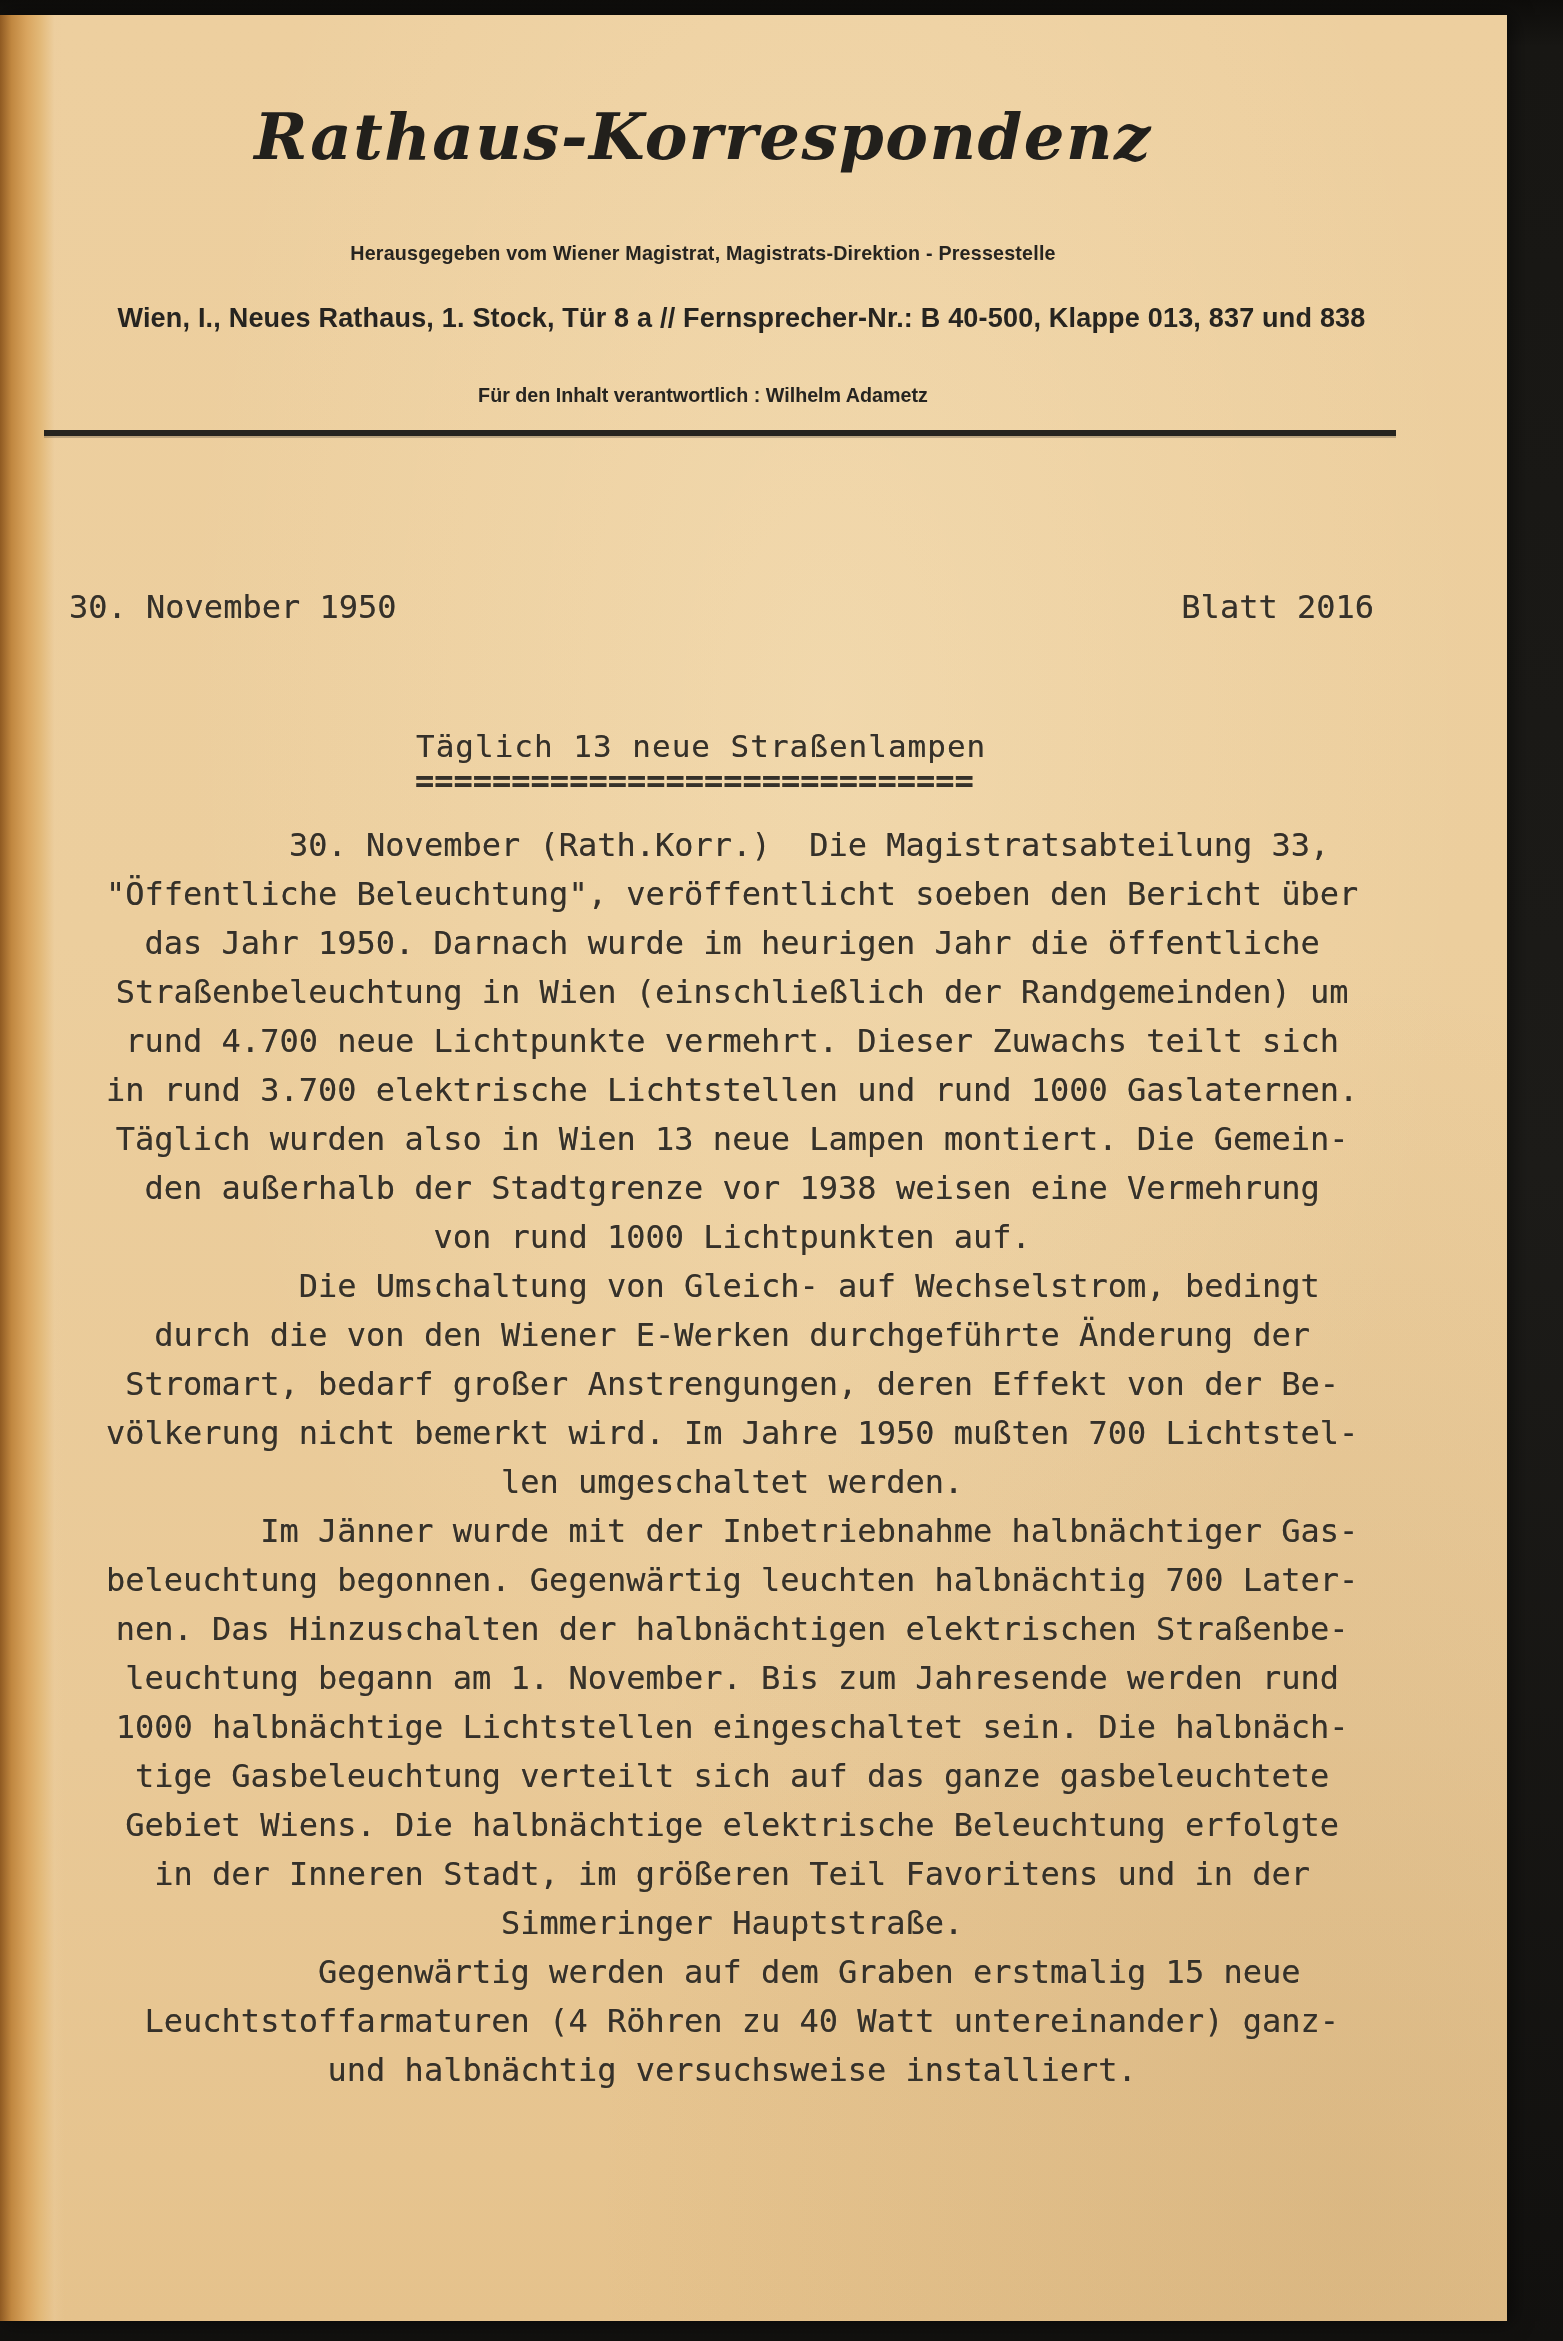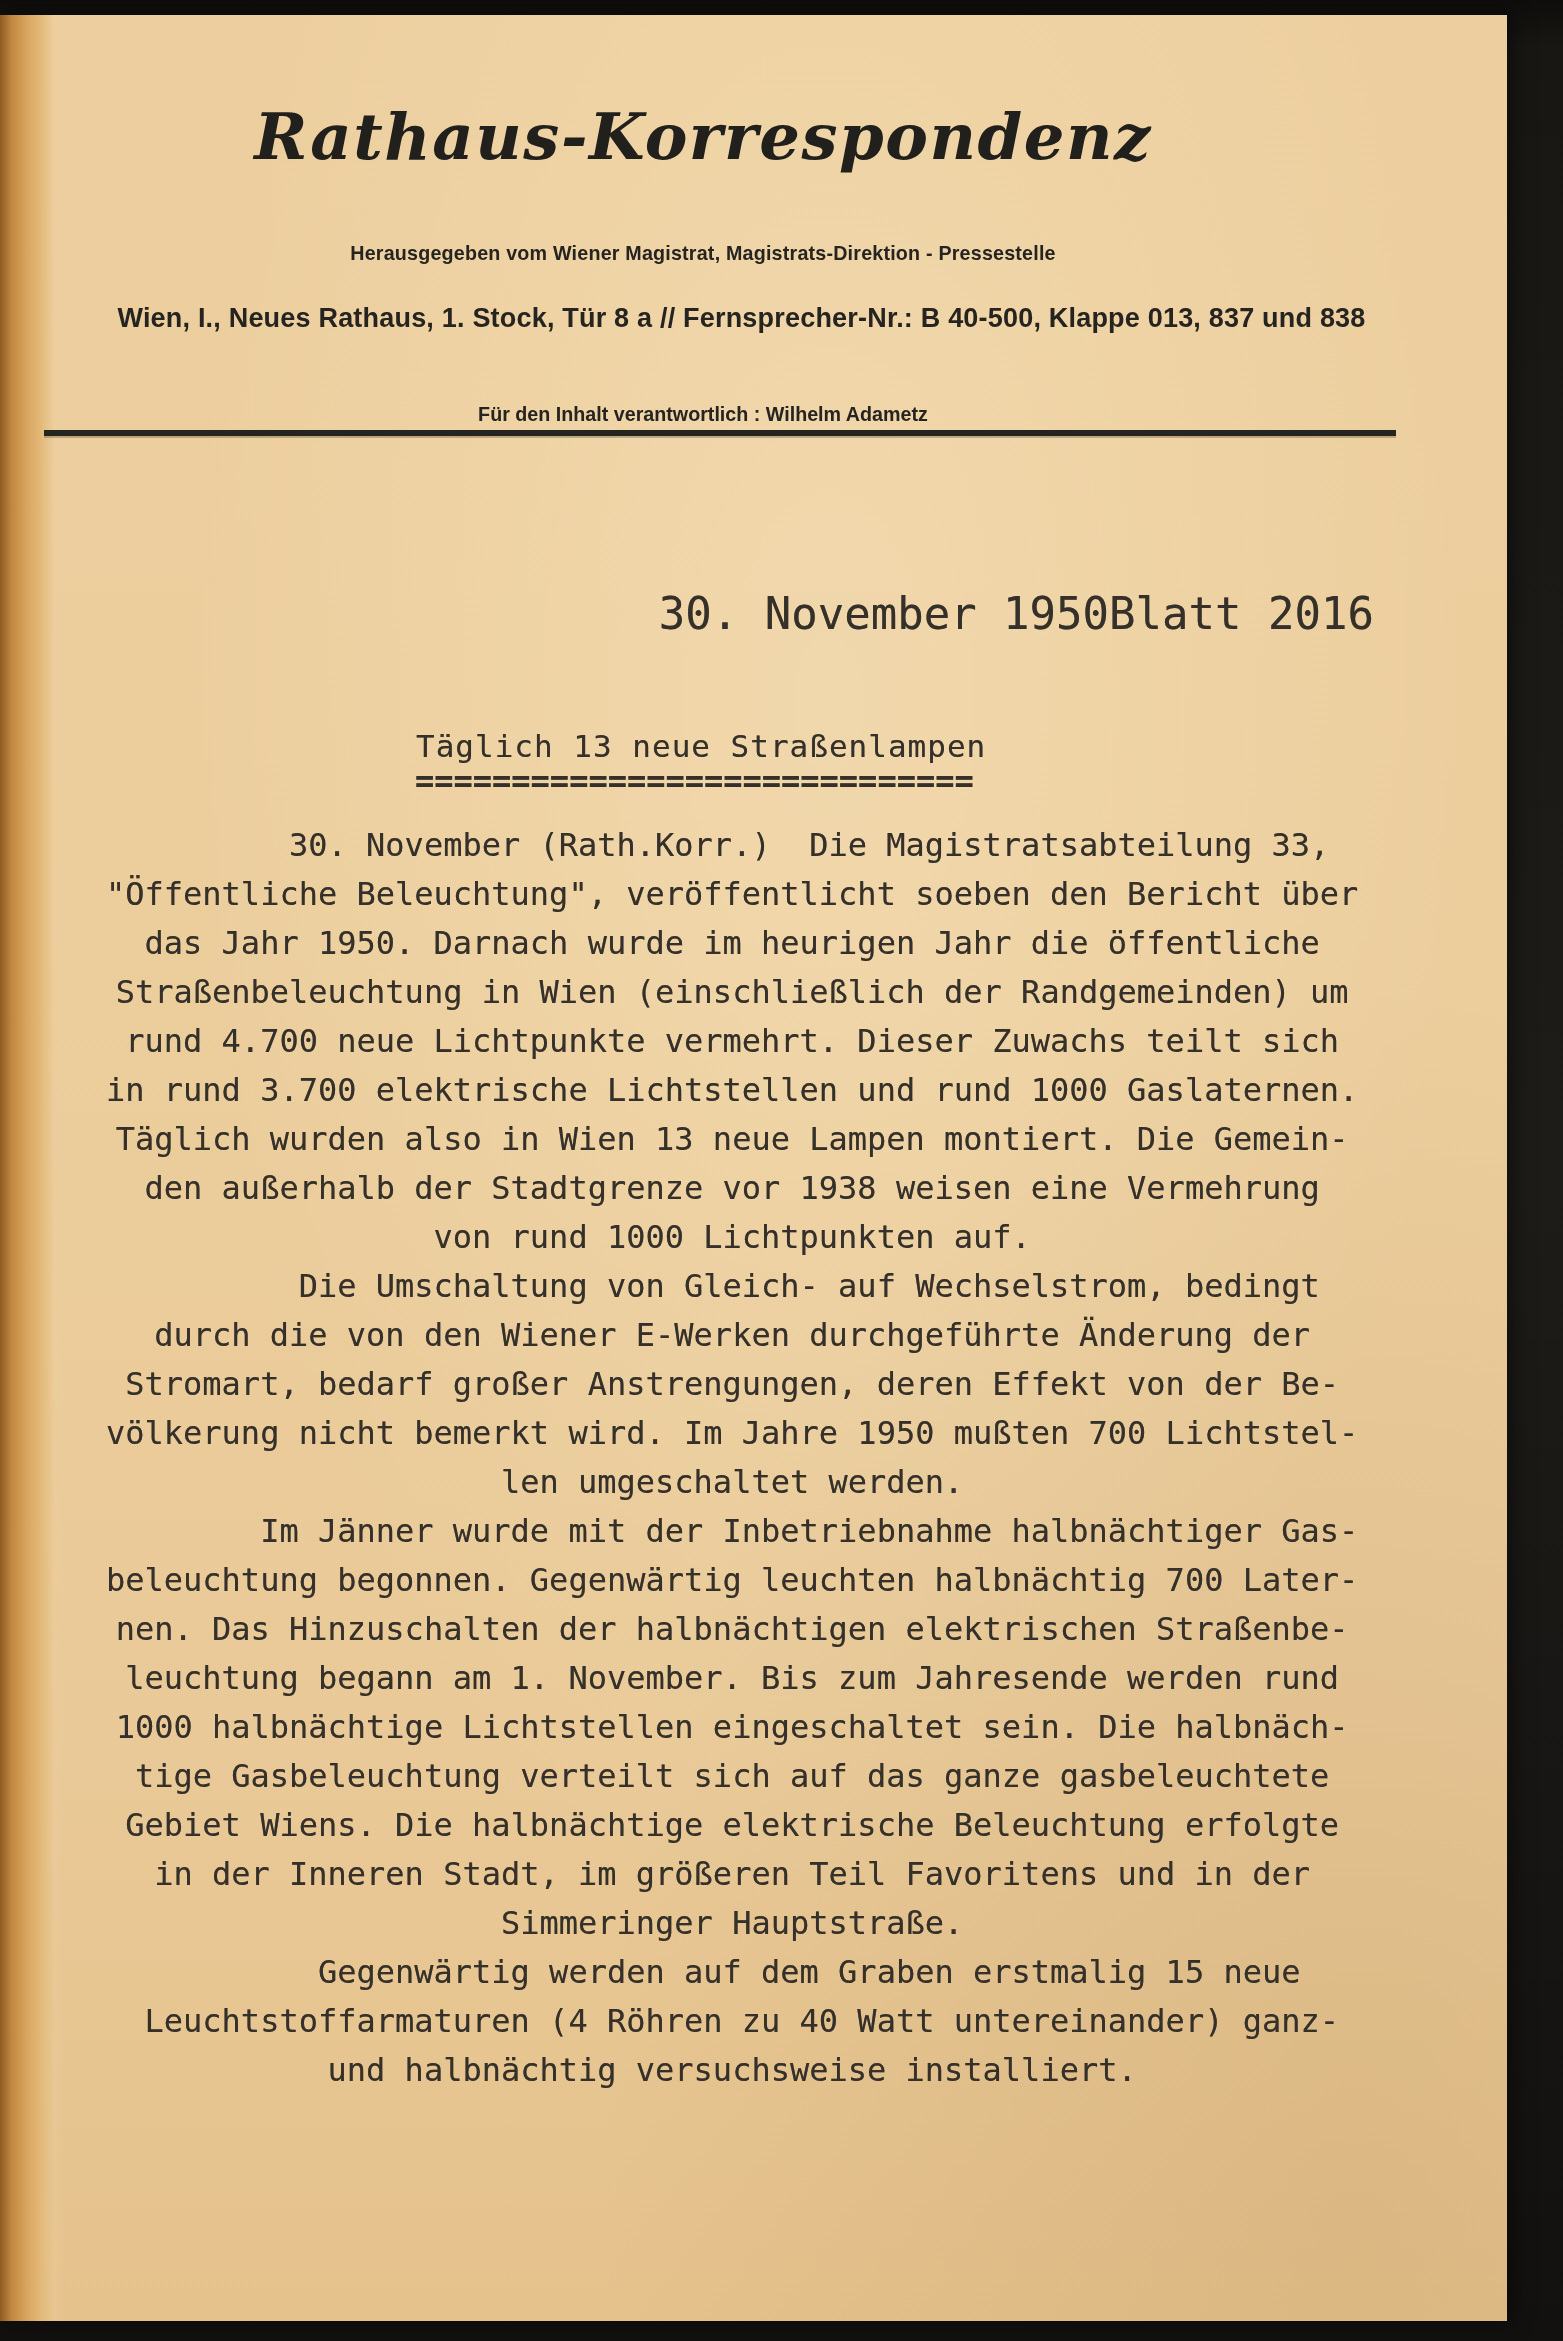--- a/index.html
+++ b/index.html
@@ -50,41 +50,41 @@
   }
   .addr-line {
     top: 288px;
     font-weight: 700;
     font-size: 27px;
     letter-spacing: 0.2px;
     width: 1455px;
     padding-left: 14px;
   }
   .resp-line {
-    top: 388px;
+    top: 369px;
     font-weight: 700;
     font-size: 19.7px;
   }
   .header-rule {
     position: absolute;
     left: 44px; top: 415px;
     width: 1352px; height: 6.4px;
     background: #26241f;
     box-shadow: 0 2px 0 rgba(38,36,31,0.25);
   }
   .typewriter {
     font-family: "DejaVu Sans Mono", "Liberation Mono", monospace;
     color: #35312a;
     text-shadow: 0 0 0.5px rgba(53,49,42,0.55);
   }
   .meta-row {
     position: absolute;
     left: 69px; right: 133px; top: 573px;
-    display: flex; justify-content: flex-end;
-    font-size: 44px;
+    display: flex; justify-content: space-between;
+    font-size: 32px;
   }
   .article-title {
     position: absolute;
     left: 416px; top: 713px;
     font-size: 31px;
     letter-spacing: 1px;
   }
   .title-underline {
     position: absolute;
     left: 415px; top: 747px;

